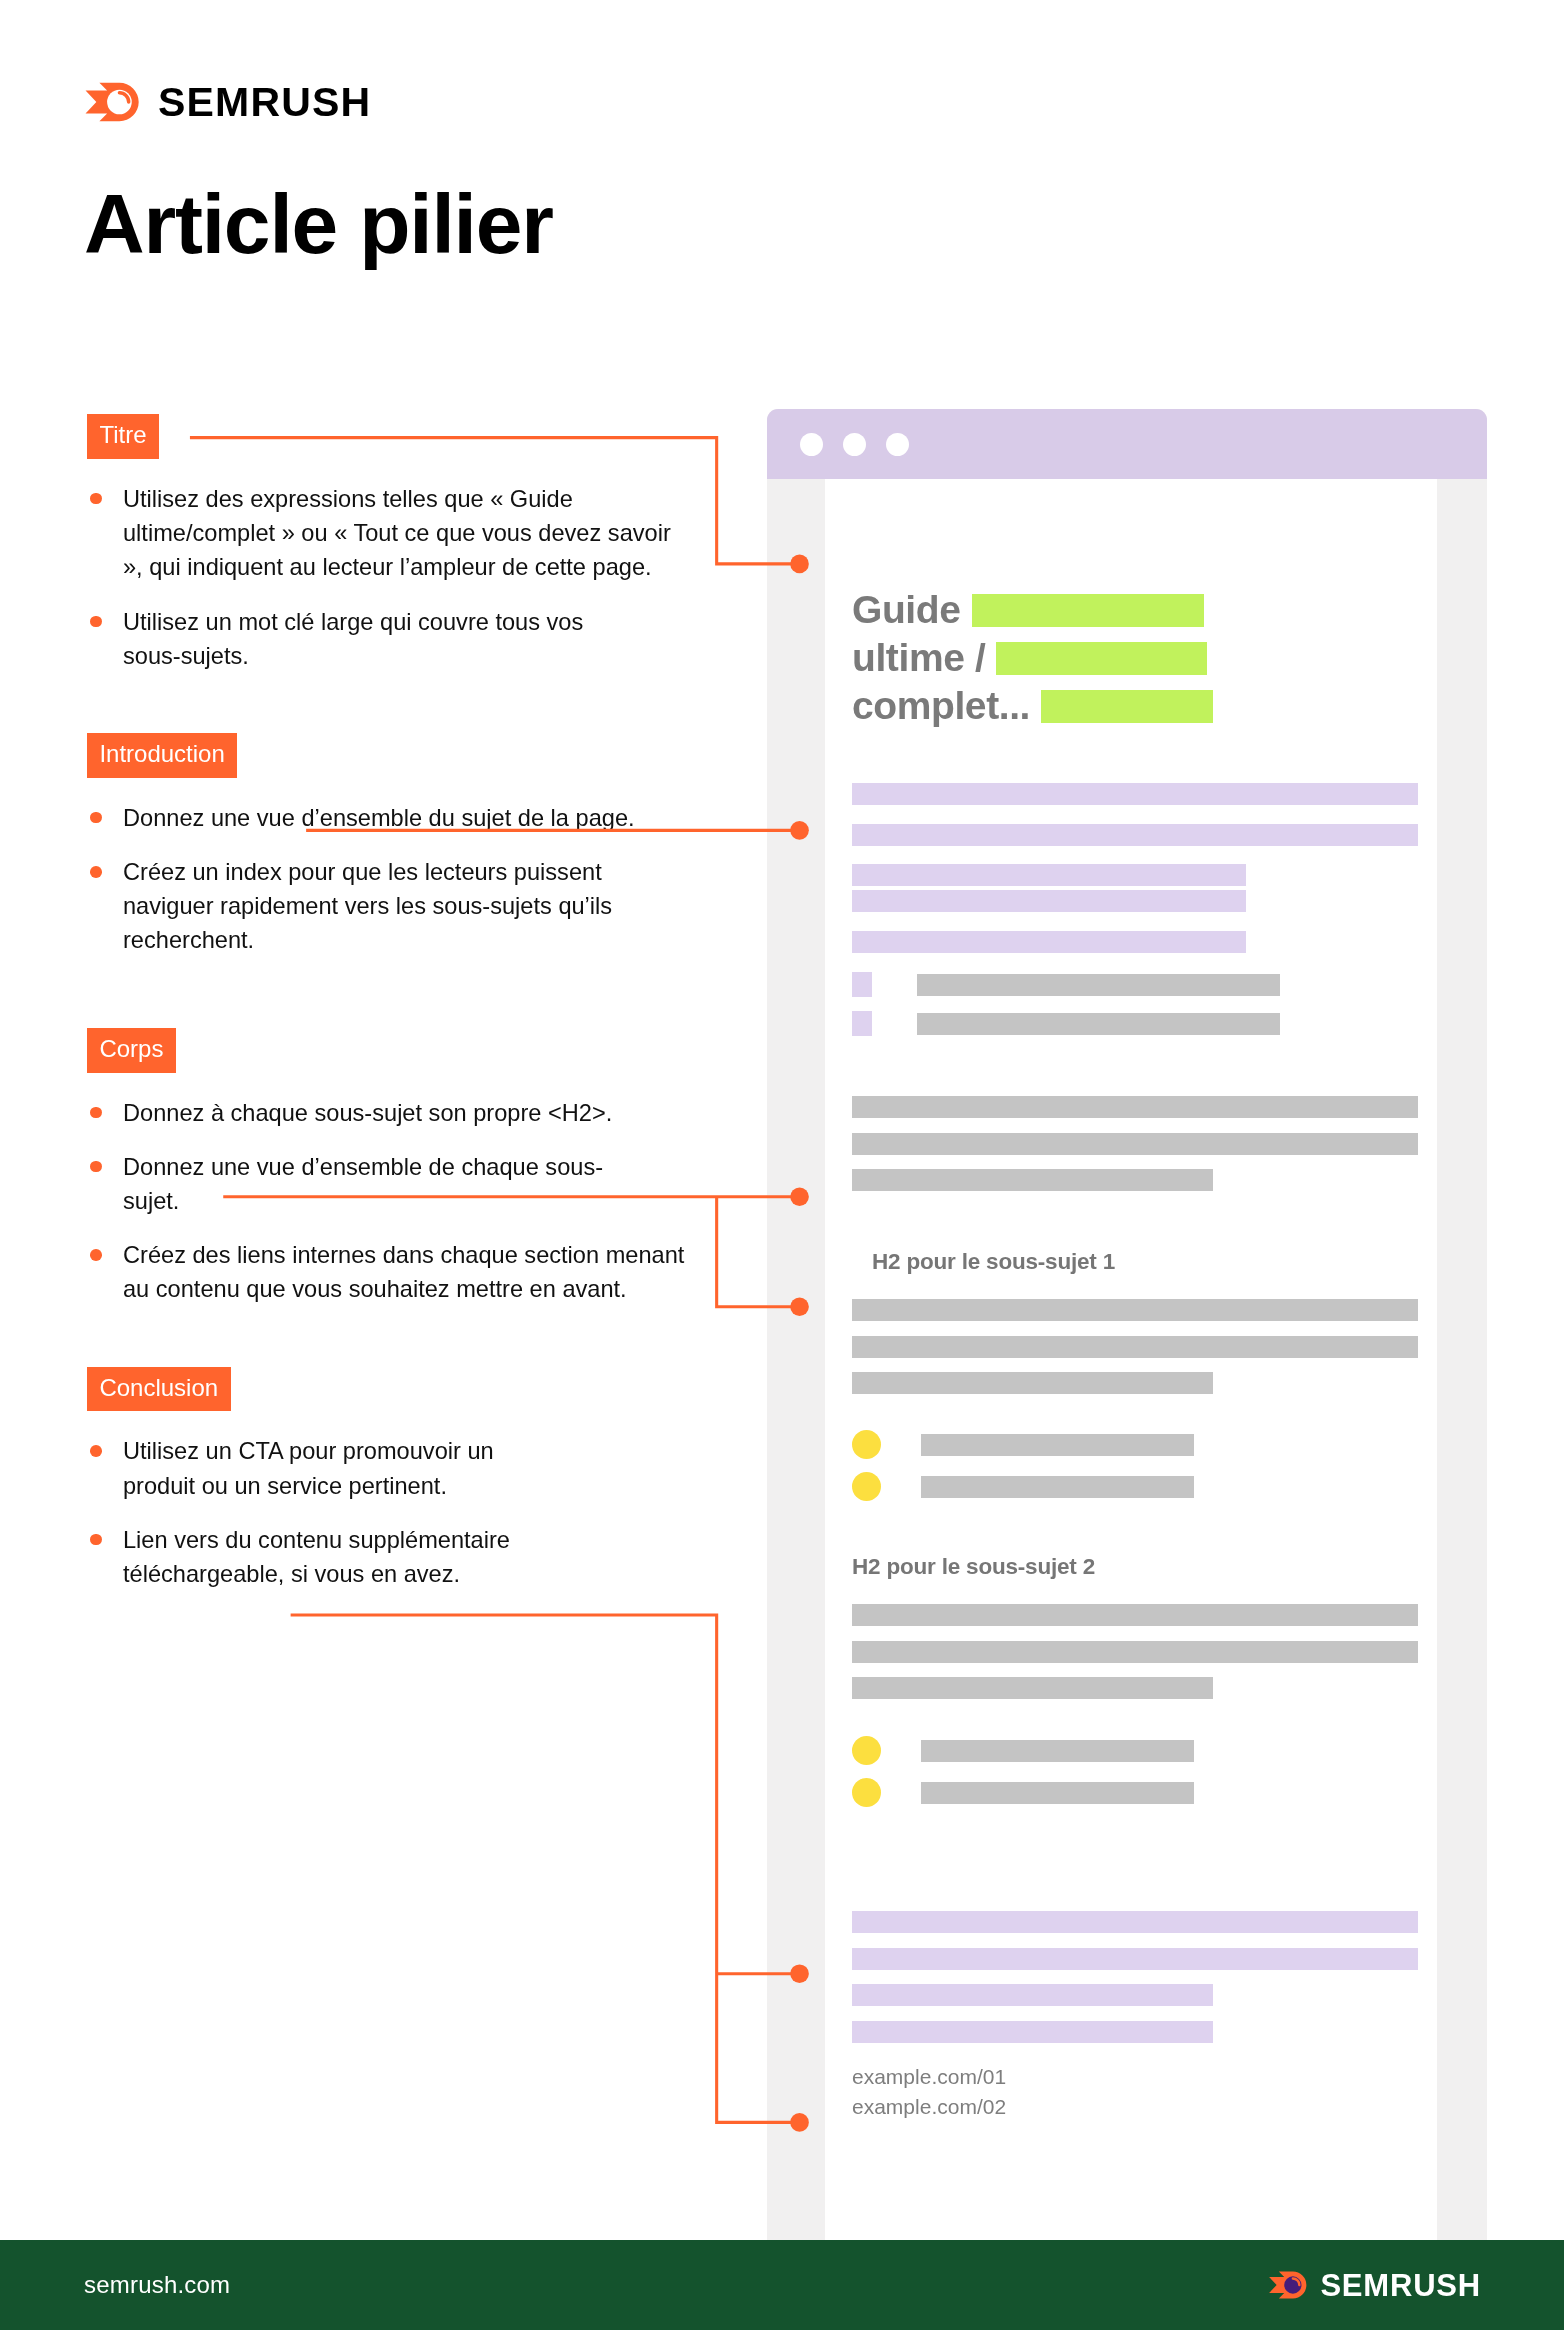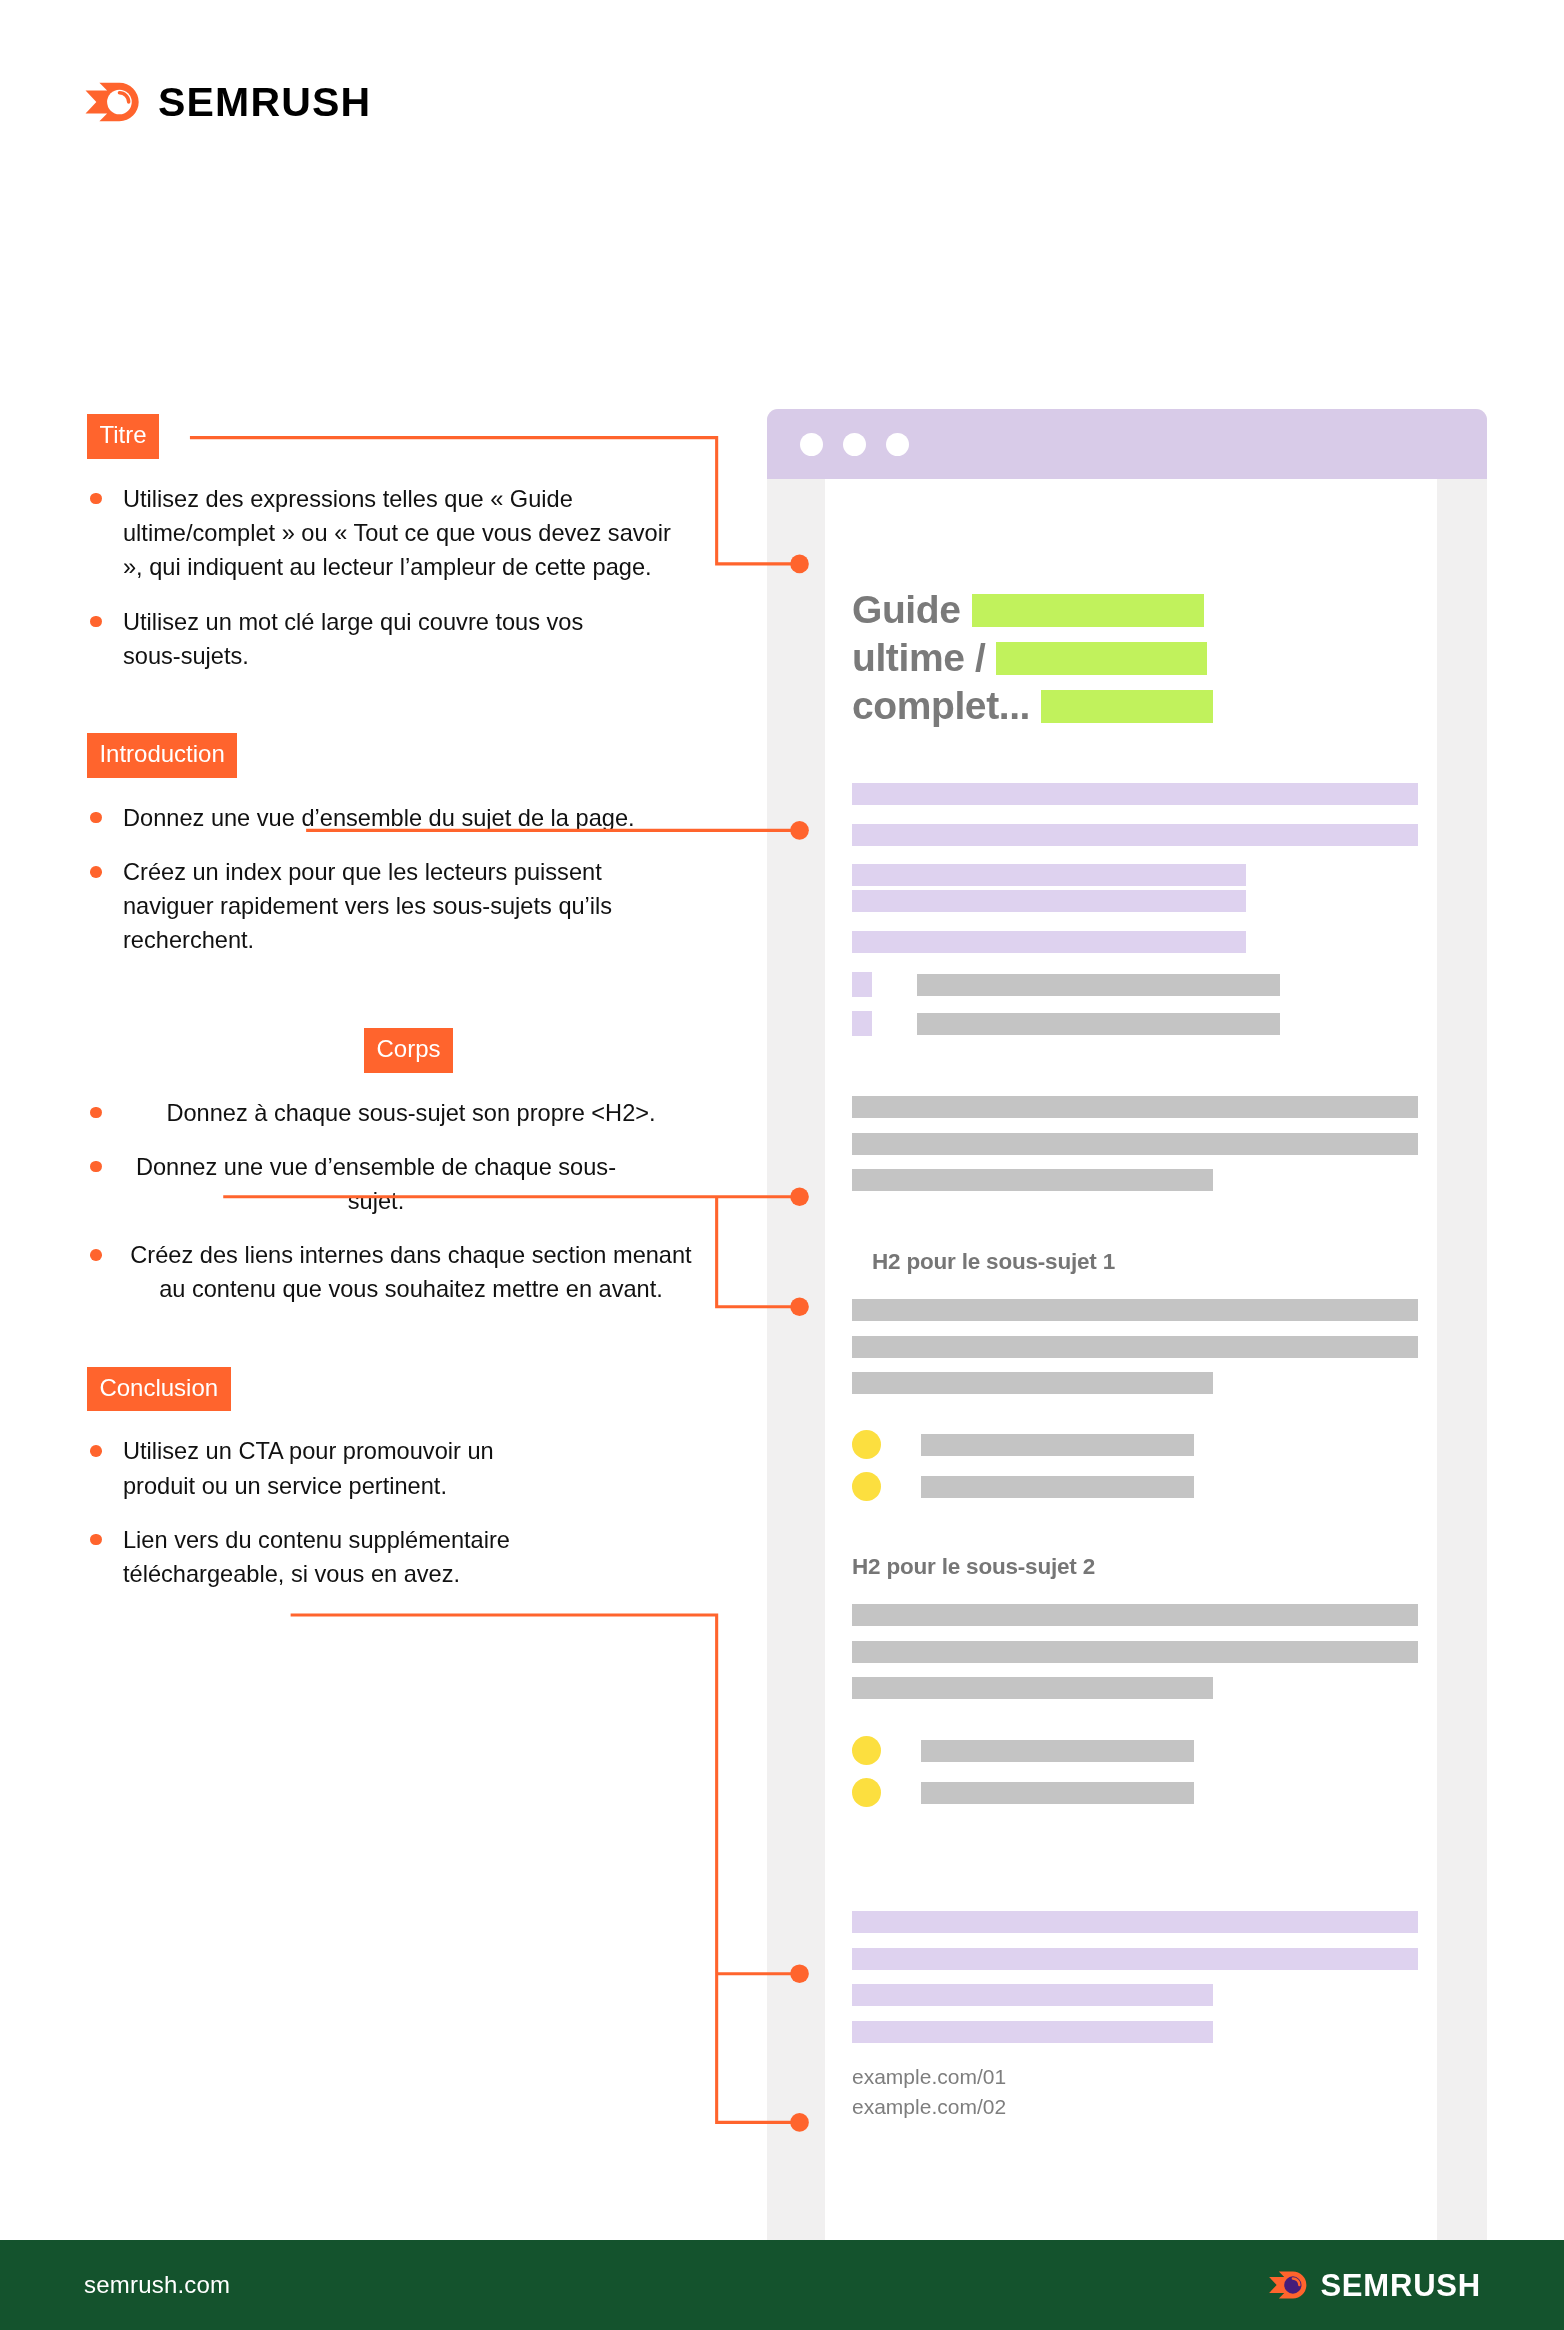--- a/index.html
+++ b/index.html
@@ -245,20 +245,21 @@
     <span class="brand-mark">
       <svg viewBox="0 0 74 62" width="57" height="48" aria-hidden="true">
         <path d="M2 16 L30 16 L20 6 L46 6 A25 25 0 1 1 46 56 L20 56 L30 46 L2 46 L16 31 Z" fill="#ff642d"></path>
         <circle cx="46" cy="31" r="16" fill="#ffffff"></circle>
         <path d="M46 19 A12 12 0 0 1 58 31" stroke="#ff642d" stroke-width="4.5" fill="none" stroke-linecap="round"></path>
       </svg>
     </span>
     <span class="brand-word">SEMRUSH</span>
   </div>
 
+  <div class="page-title">Article pilier</div>
 
   <svg id="connectors" viewBox="0 0 2020 3008" width="1565" height="2330">
     <g stroke="#ff642d" stroke-width="4" fill="none">
 
       <path d="M245 565 L925 565 L925 728 L1030 728"></path>
 
       <path d="M395 1072 L1030 1072"></path>
 
       <path d="M288 1545 L1030 1545"></path>
       <path d="M925 1545 L925 1687 L1030 1687"></path>
@@ -299,21 +300,21 @@
           <span class="bullet-dot"></span>
           <span>Donnez une vue d’ensemble du sujet de la page.</span>
         </div>
         <div class="bullet" style="max-width:589px;">
           <span class="bullet-dot"></span>
           <span>Créez un index pour que les lecteurs puissent naviguer rapidement vers les sous-sujets qu’ils recherchent.</span>
         </div>
       </div>
     </div>
 
-    <div class="section" style="margin-bottom:60px;text-align:center;">
+    <div class="section" style="margin-bottom:60px;">
       <span class="section-tag">Corps</span>
       <div class="bullets">
         <div class="bullet" style="max-width:612px;">
           <span class="bullet-dot"></span>
           <span>Donnez à chaque sous-sujet son propre &lt;H2&gt;.</span>
         </div>
         <div class="bullet" style="max-width:542px;">
           <span class="bullet-dot"></span>
           <span>Donnez une vue d’ensemble de chaque sous-sujet.</span>
         </div>

